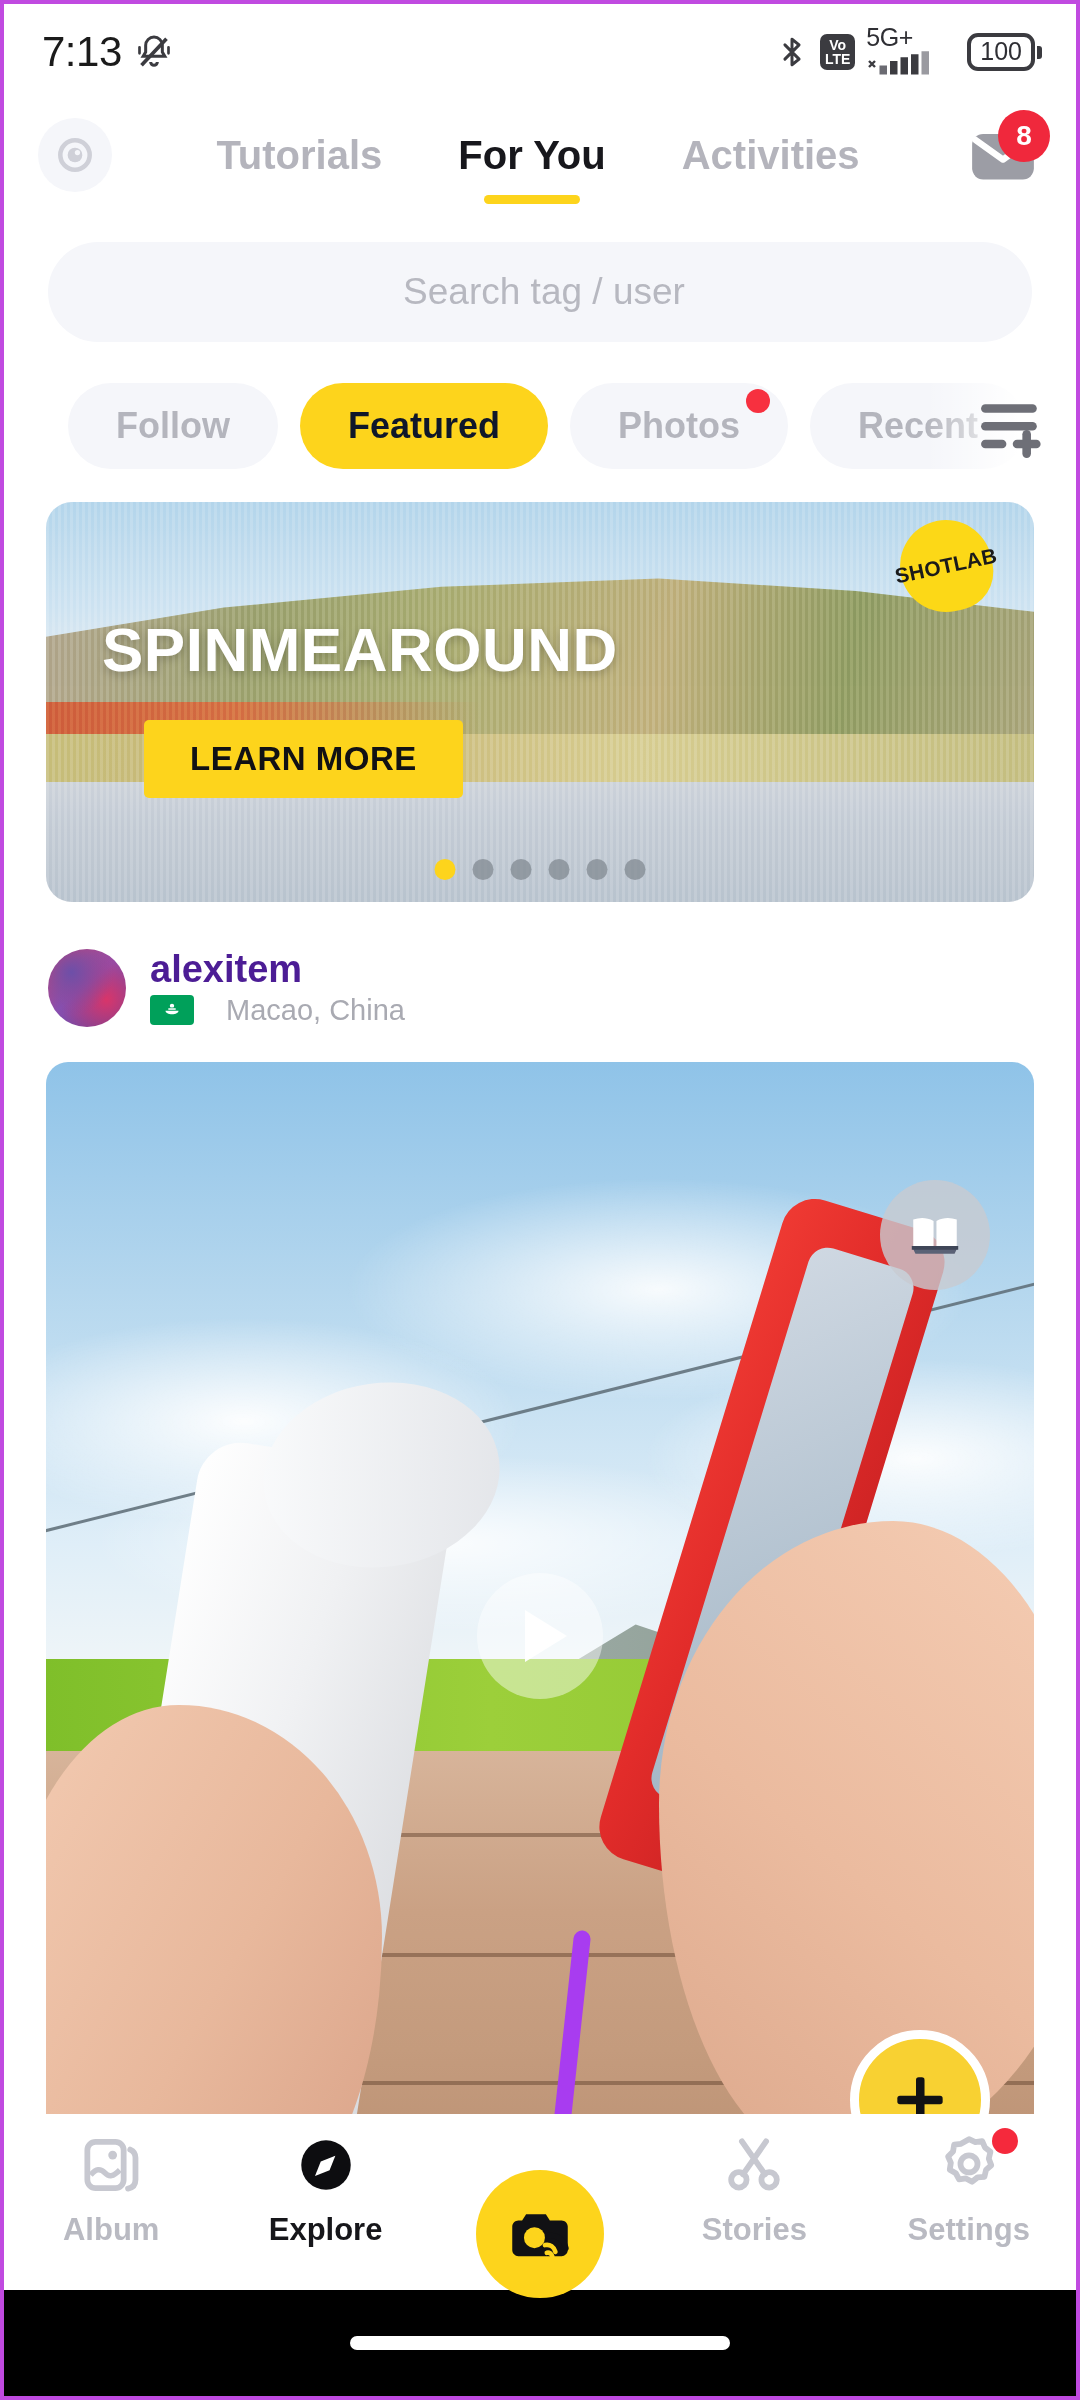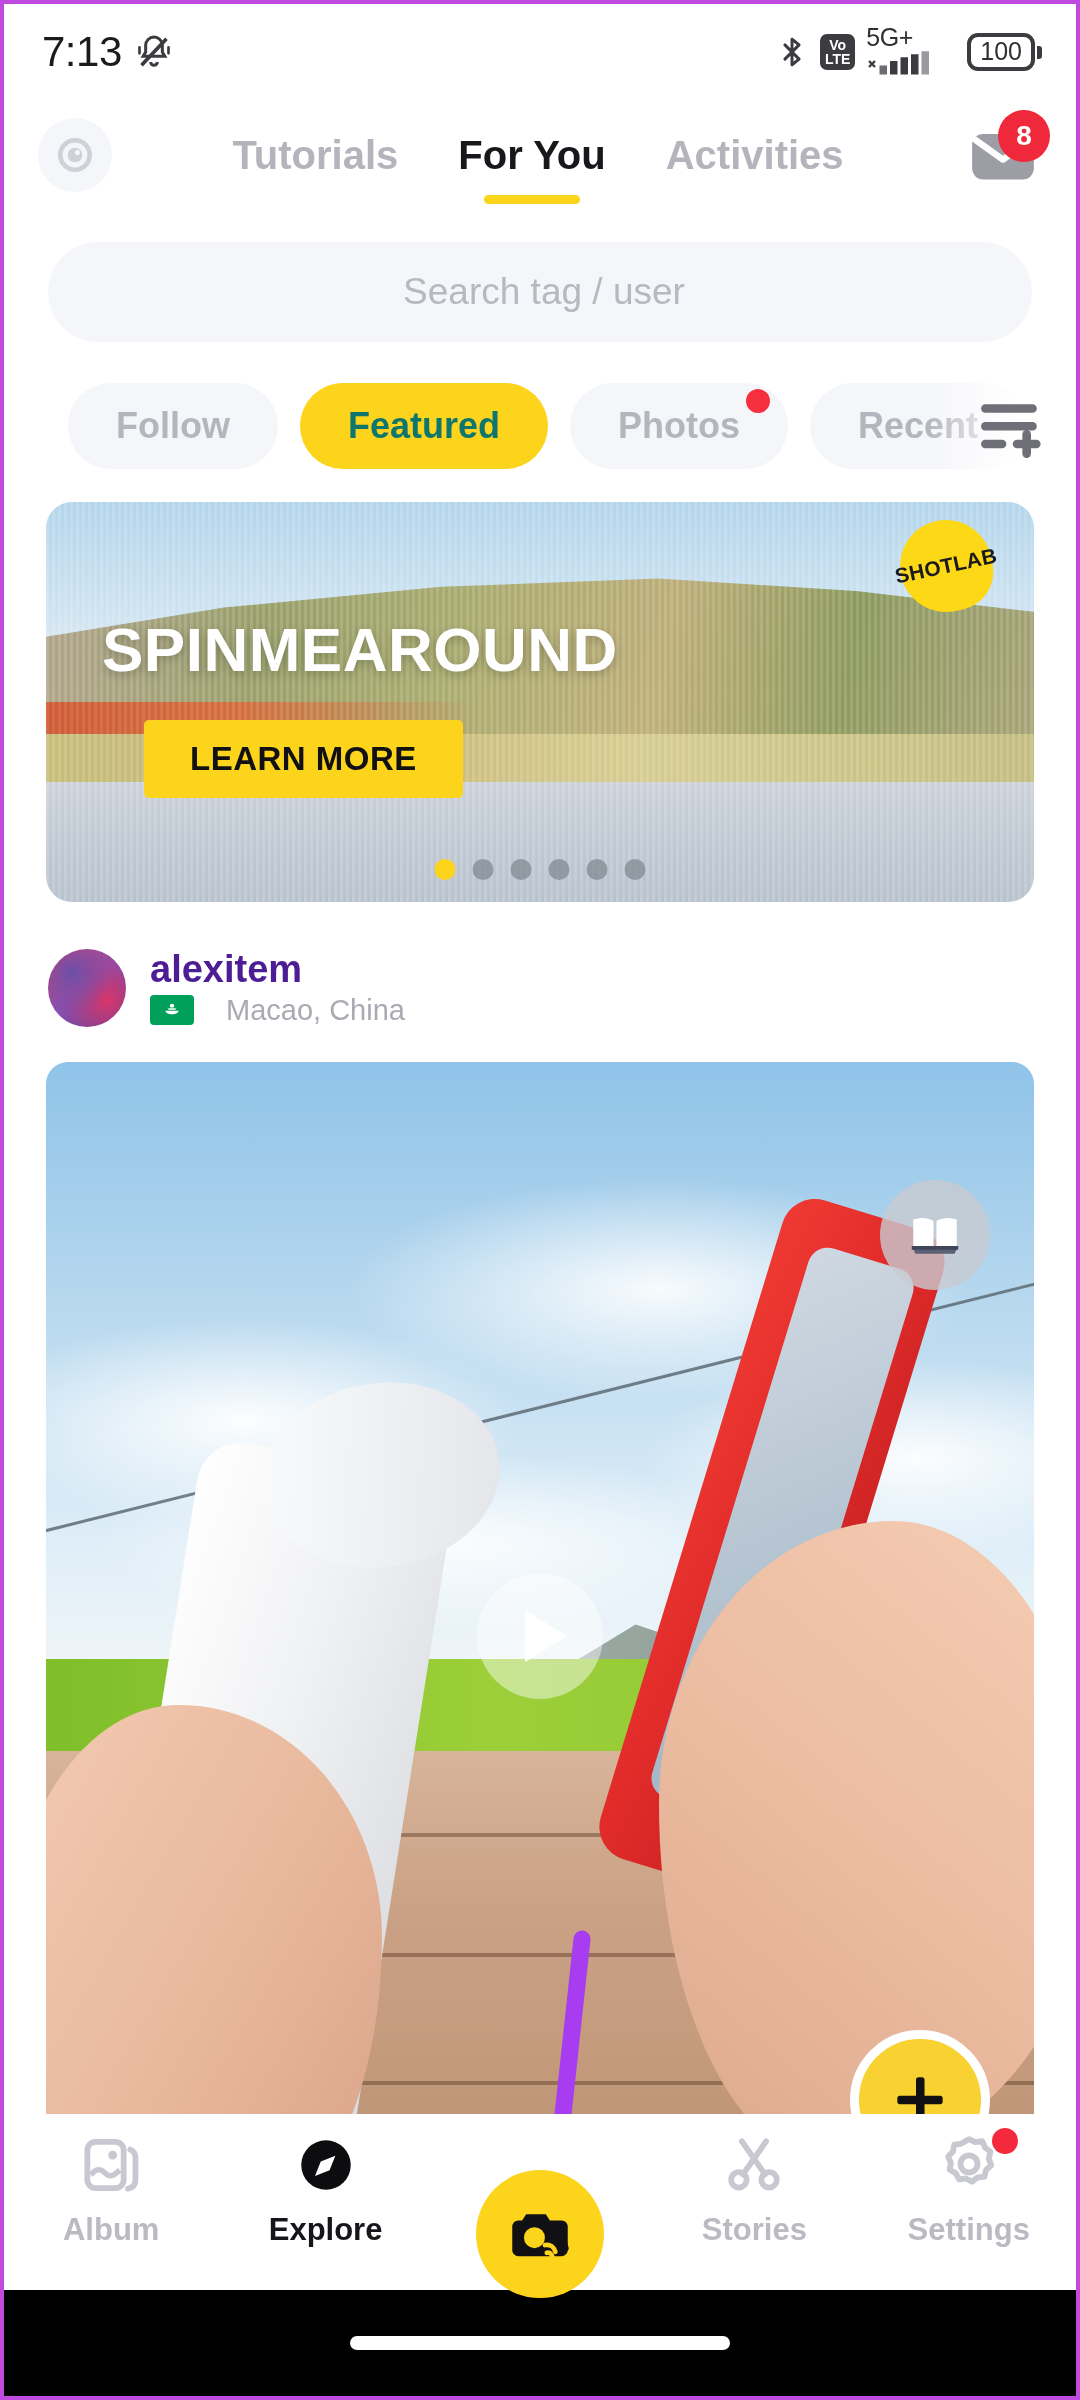--- a/index.html
+++ b/index.html
@@ -48,21 +48,21 @@
   
   .topbar {
     position: absolute; top: 96px; left: 0; right: 0; height: 110px;
     display: flex; align-items: center; padding: 0 34px;
   }
   .lens-btn {
     width: 74px; height: 74px; border-radius: 50%;
     background: #f5f6fa; display: flex; align-items: center; justify-content: center;
     flex: 0 0 auto;
   }
-  .tabs { flex: 1; display: flex; align-items: center; justify-content: center; gap: 0; }
+  .tabs { flex: 1; display: flex; align-items: center; justify-content: center; gap: 16px; }
   .tab {
     position: relative; padding: 0 30px;
     font-size: 40px; font-weight: 700; color: #b4b4bc;
     display: flex; flex-direction: column; align-items: center;
   }
   .tab.active { color: #17171c; }
   .tab .underline {
     position: absolute; bottom: -26px; left: 50%; transform: translateX(-50%);
     width: 96px; height: 9px; border-radius: 5px; background: #fdd41c;
   }
@@ -90,21 +90,21 @@
     overflow: hidden;
   }
   .chip {
     position: relative; flex: 0 0 auto;
     height: 86px; padding: 0 48px; border-radius: 44px;
     background: #f5f6fa; color: #b4b5bd;
     font-size: 36px; font-weight: 700;
     display: flex; align-items: center; justify-content: center;
     white-space: nowrap;
   }
-  .chip.active { background: #fdd41c; color: #0f766e; }
+  .chip.active { background: #fdd41c; color: #0f172a; }
   .chip-dot {
     position: absolute; top: 6px; right: 18px;
     width: 24px; height: 24px; border-radius: 50%; background: #f7303f;
   }
   .chips-fade {
     position: absolute; top: 372px; right: 0; width: 150px; height: 100px;
     background: linear-gradient(to right, rgba(255,255,255,0) 0%, #ffffff 62%);
   }
   .filter-icon-btn {
     position: absolute; top: 392px; right: 24px; width: 76px; height: 62px;

